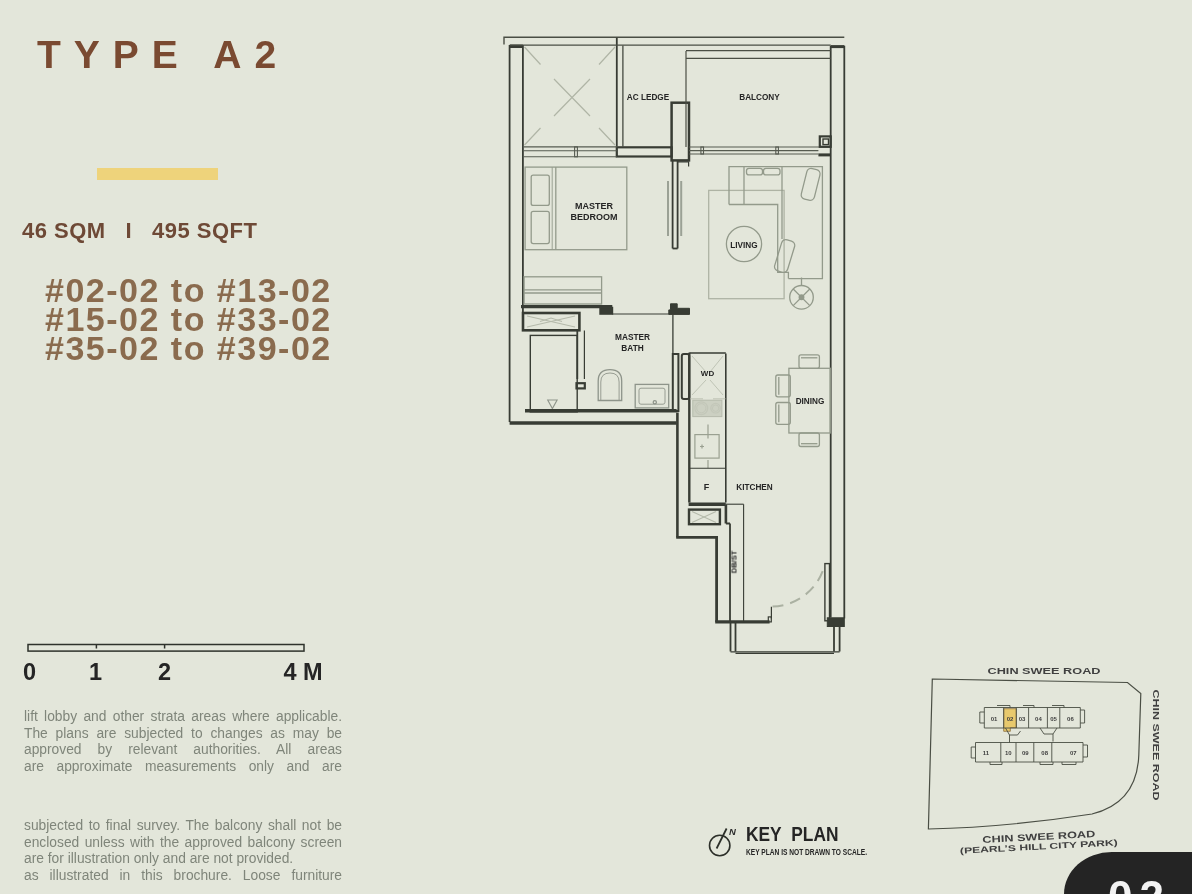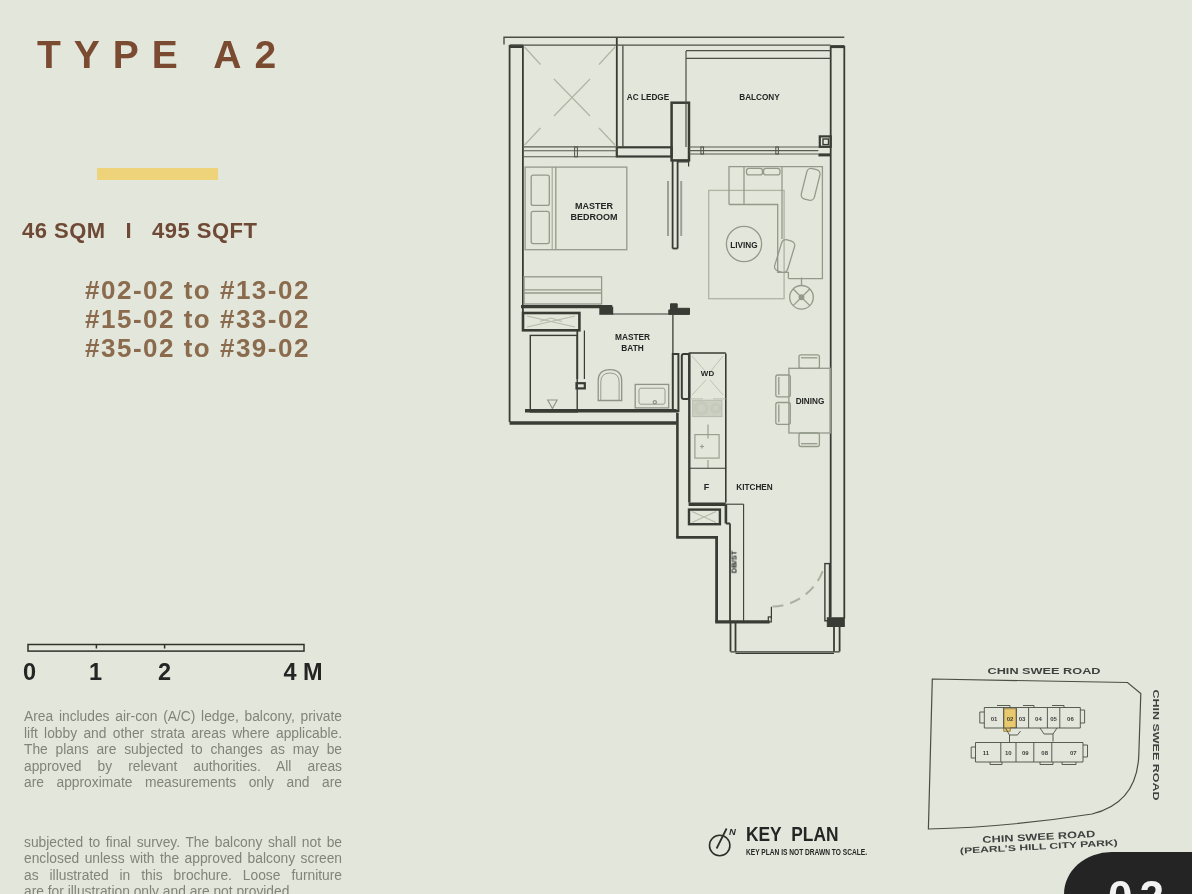--- a/index.html
+++ b/index.html
@@ -11,32 +11,31 @@
 <body>
 <div id="page">
 
   <div class="abs" style="left:37px;top:33px;font-size:39px;font-weight:700;color:#7a4a31;letter-spacing:13px;">TYPE A2</div>
 
 
   <div class="abs" style="left:97px;top:168px;width:121px;height:12px;background:#eed37b;"></div>
 
   <div class="abs" style="left:22px;top:218px;font-size:22px;font-weight:700;color:#6e4936;letter-spacing:0.5px;">46 SQM&nbsp;&nbsp;&nbsp;I&nbsp;&nbsp;&nbsp;495 SQFT</div>
 
-  <div class="abs" style="left:45px;top:276px;font-size:26px;font-weight:700;color:#8a6b4e;letter-spacing:1.5px;line-height:29px;margin-left:40px;">#02-02 to #13-02<br>#15-02 to #33-02<br>#35-02 to #39-02</div>
+  <div class="abs" style="left:45px;top:276px;font-size:34px;font-weight:700;color:#8a6b4e;letter-spacing:1.5px;line-height:29px;">#02-02 to #13-02<br>#15-02 to #33-02<br>#35-02 to #39-02</div>
 
   <div class="abs" style="left:24px;top:709px;width:318px;font-size:13.8px;color:#7f857a;line-height:16.5px;">
-    <div style="text-align:justify;text-align-last:justify;">Area includes air-con (A/C) ledge, balcony, private</div>
     <div style="text-align:justify;text-align-last:justify;">lift lobby and other strata areas where applicable.</div>
     <div style="text-align:justify;text-align-last:justify;">The plans are subjected to changes as may be</div>
     <div style="text-align:justify;text-align-last:justify;">approved&nbsp; by&nbsp; relevant&nbsp; authorities.&nbsp; All&nbsp; areas</div>
     <div style="text-align:justify;text-align-last:justify;">are approximate measurements only and are</div>
     <div style="text-align:justify;text-align-last:justify;margin-top:43px;">subjected to final survey. The balcony shall not be</div>
     <div style="text-align:justify;text-align-last:justify;">enclosed unless with the approved balcony screen</div>
+    <div>are for illustration only and are not provided.</div>
     <div style="text-align:justify;text-align-last:justify;">as illustrated in this brochure. Loose furniture</div>
-    <div>are for illustration only and are not provided.</div>
   </div>
 
   <div class="abs" style="right:0;bottom:0;width:128px;height:42px;background:#242424;border-top-left-radius:50px 44px;"></div>
 
   <div class="abs" style="left:1108px;top:871.5px;font-size:44px;font-weight:700;color:#f2f2ee;letter-spacing:7px;-webkit-filter:grayscale(1);filter:grayscale(1);">02</div>
   <svg class="abs" style="left:0;top:0;" width="1200" height="894" viewBox="0 0 1200 894" fill="none">
       <defs>
         <filter id="gs" x="-5%" y="-5%" width="110%" height="110%">
           <feColorMatrix type="saturate" values="0"></feColorMatrix>
         </filter>

